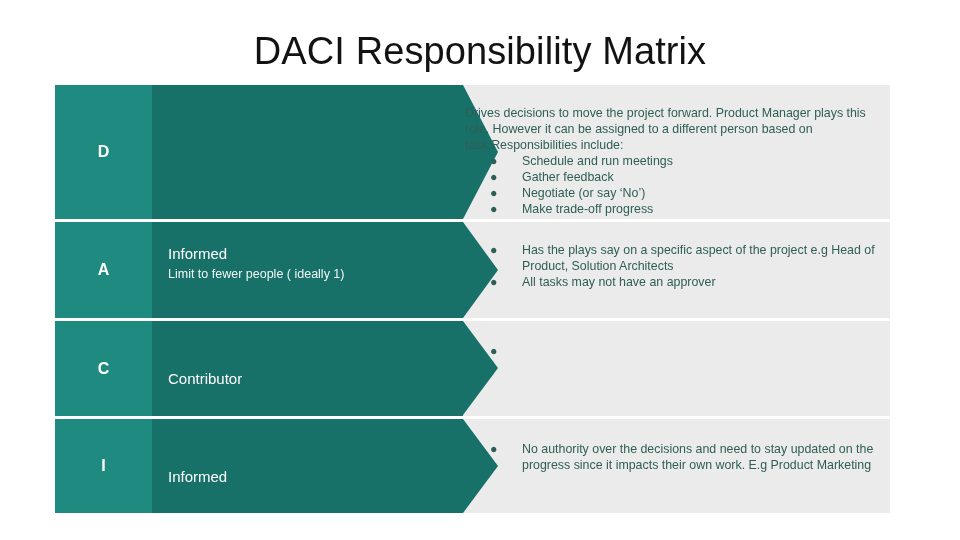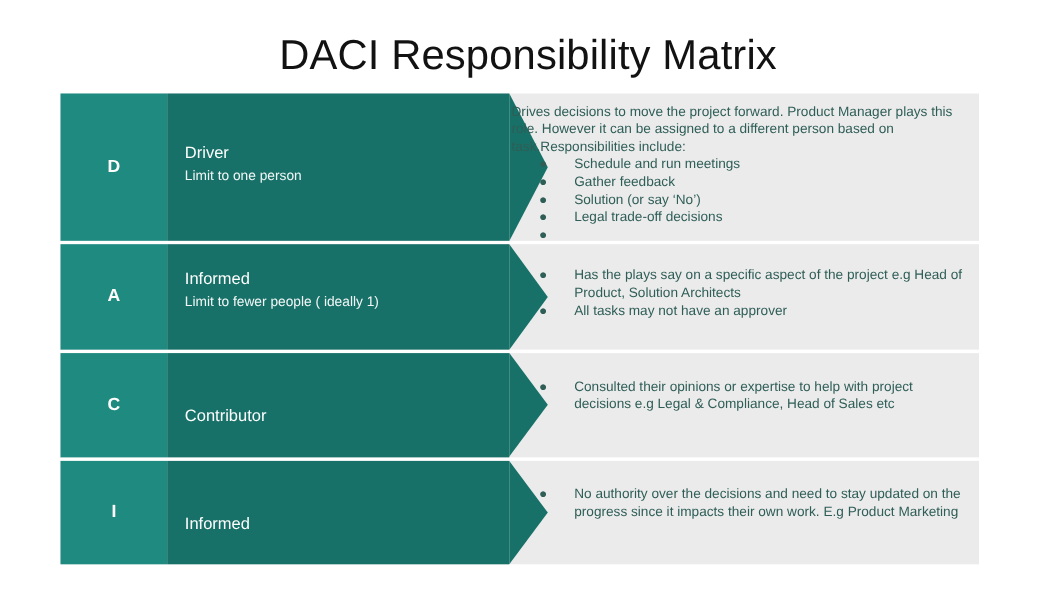--- a/index.html
+++ b/index.html
@@ -128,21 +128,21 @@
   .desc {
     position: absolute;
     left: 410px;
     width: 420px;
     color: #2f5e57;
     font-family: "Liberation Sans", sans-serif;
     font-size: 12.4px;
     line-height: 16px;
   }
   .desc-intro {
-    margin: 4px 0 0 0;
+    margin: 16px 0 0 0;
     padding: 0 12px 0 0;
   }
   .desc-list {
     list-style: none;
     margin: 0;
     padding: 0;
   }
   .desc-list li {
     position: relative;
     padding-left: 57px;
@@ -174,31 +174,27 @@
   <div class="slide-title">DACI Responsibility Matrix</div>
 
   <div class="matrix" id="matrix">
       <div class="row" style="top: 0px; height: 134px;">
         <div class="row-bg"></div>
         <div class="letter-cell">
           <span class="letter">D</span>
         </div>
         <div class="arrow"></div>
         <div class="arrow-tip" style="border-top-width: 67px; border-bottom-width: 67px;"></div>
-        <div class="role" style="top: 45px;">
-          <div class="role-name">Driver</div>
-          <div class="role-limit">Limit to one person</div>
-        </div>
         <div class="desc" style="top: 4px;">
           <p class="desc-intro">Drives decisions to move the project forward. Product Manager plays this role. However it can be assigned to  a different person based on task.Responsibilities include:</p>
           <ul class="desc-list">
             <li><span class="bullet">●</span><span>Schedule and run meetings</span></li>
             <li><span class="bullet">●</span><span>Gather feedback</span></li>
-            <li><span class="bullet">●</span><span>Solution (or say ‘No’)</span></li>
-            <li><span class="bullet">●</span><span>Legal trade-off decisions</span></li>
+            <li><span class="bullet">●</span><span>Negotiate (or say ‘No’)</span></li>
+            <li><span class="bullet">●</span><span>Make trade-off progress</span></li>
             <li><span class="bullet">●</span></li>
           </ul>
         </div>
       </div>
       <div class="sep" style="top: 134px; height: 3px;"></div>
       <div class="row" style="top: 137px; height: 96px;">
         <div class="row-bg"></div>
         <div class="letter-cell">
           <span class="letter">A</span>
         </div>
@@ -221,21 +217,21 @@
         <div class="letter-cell">
           <span class="letter">C</span>
         </div>
         <div class="arrow"></div>
         <div class="arrow-tip" style="border-top-width: 47.5px; border-bottom-width: 47.5px;"></div>
         <div class="role" style="top: 48px;">
           <div class="role-name">Contributor</div>
         </div>
         <div class="desc" style="top: 22px;">
           <ul class="desc-list">
-            <li><span class="bullet">●</span><span>Consulted their opinions or expertise to help with project decisions  e.g Legal &amp; Compliance, Head of Sales etc</span></li>
+            <li><span class="bullet">●</span></li>
           </ul>
         </div>
       </div>
       <div class="sep" style="top: 331px; height: 3px;"></div>
       <div class="row" style="top: 334px; height: 94px;">
         <div class="row-bg"></div>
         <div class="letter-cell">
           <span class="letter">I</span>
         </div>
         <div class="arrow"></div>

